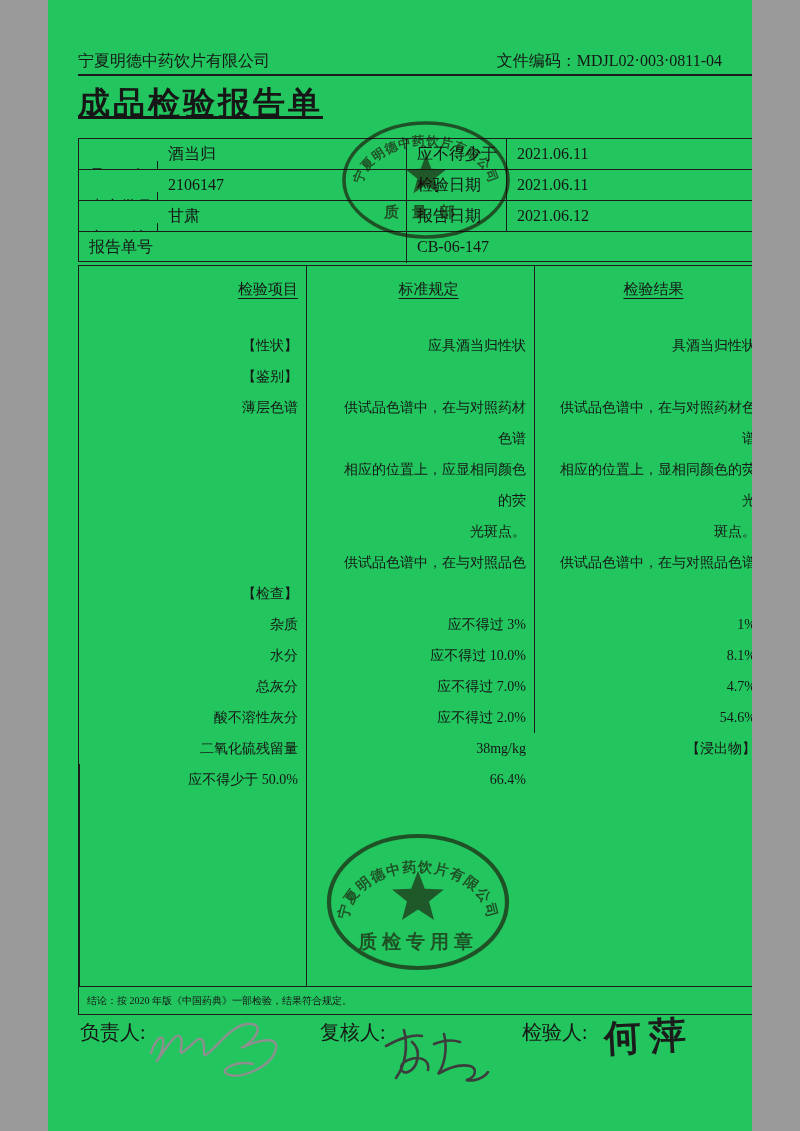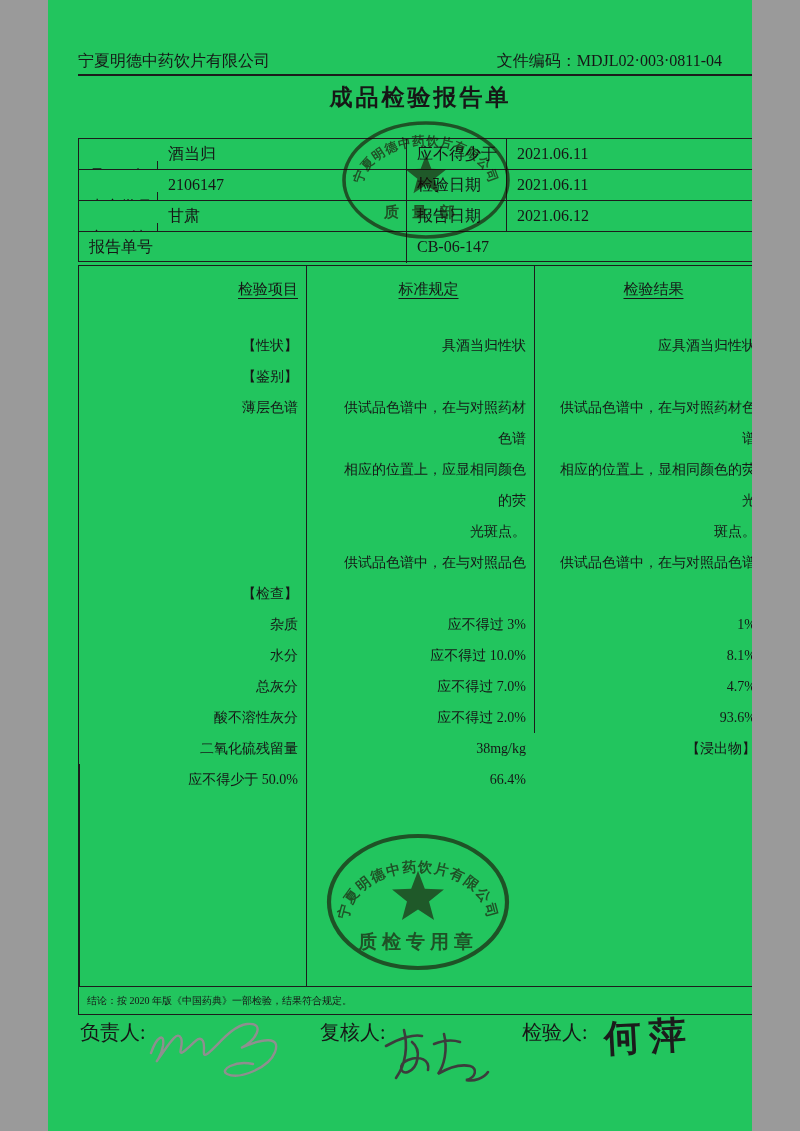--- a/index.html
+++ b/index.html
@@ -5,23 +5,23 @@
   html,body{margin:0;padding:0;background:#9a9a9a;}
   .page{
     position:relative;width:704px;height:1131px;margin:0 auto;
     background:#22c55e;color:#161616;overflow:hidden;
     font-family:"Liberation Serif","DejaVu Serif",serif;
   }
   
   .doc-header{position:absolute;left:30px;right:30px;top:46px;height:26px;
     display:flex;justify-content:space-between;align-items:flex-end;font-size:16px;}
   .doc-rule{position:absolute;left:30px;top:74px;width:740px;height:0;border-top:2px solid #1c1c1c;}
-  .doc-title{position:absolute;left:30px;top:82px;width:685px;text-align:center;
-    font-size:23px;font-weight:700;letter-spacing:3px;
-    font-family:"Liberation Sans","DejaVu Sans",sans-serif;}
+  .doc-title{position:absolute;left:30px;top:82px;width:685px;
+    font-size:32px;font-weight:700;letter-spacing:3px;
+    font-family:"Liberation Sans","DejaVu Sans",sans-serif;text-decoration:underline;}
   
   .info-table{position:absolute;left:30px;top:138px;width:685px;height:124px;
     display:grid;grid-template-columns:79px 249px 100px 257px;grid-template-rows:31px 31px 31px 31px;
     border:1px solid #1c1c1c;box-sizing:border-box;font-size:16px;}
   .info-table .cell{box-sizing:border-box;border-right:1px solid #1c1c1c;border-bottom:1px solid #1c1c1c;
     line-height:29px;padding:0 10px;white-space:nowrap;overflow:hidden;}
   .info-table .cell.lastcol{border-right:none;}
   .info-table .cell.lastrow{border-bottom:none;}
   .info-table .jlabel{text-align:justify;text-align-last:justify;margin-top:22px;}
   .info-table .span2a{grid-column:1 / span 2;}
@@ -85,22 +85,22 @@
     <div class="cell span2a lastrow">报告单号</div>
     <div class="cell span2b lastcol lastrow">CB-06-147</div>
   </div>
 
   <div class="insp-table">
     <div class="c hdr"><span>检验项目</span></div>
     <div class="c hdr mid"><span>标准规定</span></div>
     <div class="c hdr right"><span>检验结果</span></div>
 
     <div class="c">【性状】</div>
+    <div class="c mid">应具酒当归性状</div>
     <div class="c right">具酒当归性状</div>
-    <div class="c mid">应具酒当归性状</div>
 
     <div class="c">【鉴别】</div>
     <div class="c mid"></div>
     <div class="c right"></div>
 
     <div class="c">薄层色谱</div>
     <div class="c mid">供试品色谱中，在与对照药材色谱
 相应的位置上，应显相同颜色的荧
 光斑点。
 供试品色谱中，在与对照品色谱相
@@ -124,21 +124,21 @@
     <div class="c">水分</div>
     <div class="c mid">应不得过 10.0%</div>
     <div class="c right">8.1%</div>
 
     <div class="c">总灰分</div>
     <div class="c mid">应不得过 7.0%</div>
     <div class="c right">4.7%</div>
 
     <div class="c">酸不溶性灰分</div>
     <div class="c mid">应不得过 2.0%</div>
-    <div class="c right">93.6%</div>
+    <div class="c right">54.6%</div>
 
     <div class="c">二氧化硫残留量</div>
     <div class="c right">38mg/kg</div>
 
     <div class="c">【浸出物】</div>
     <div class="c mid">应不得少于 50.0%</div>
     <div class="c right">66.4%</div>
 
     <div class="c"></div>
     <div class="c mid"></div>

